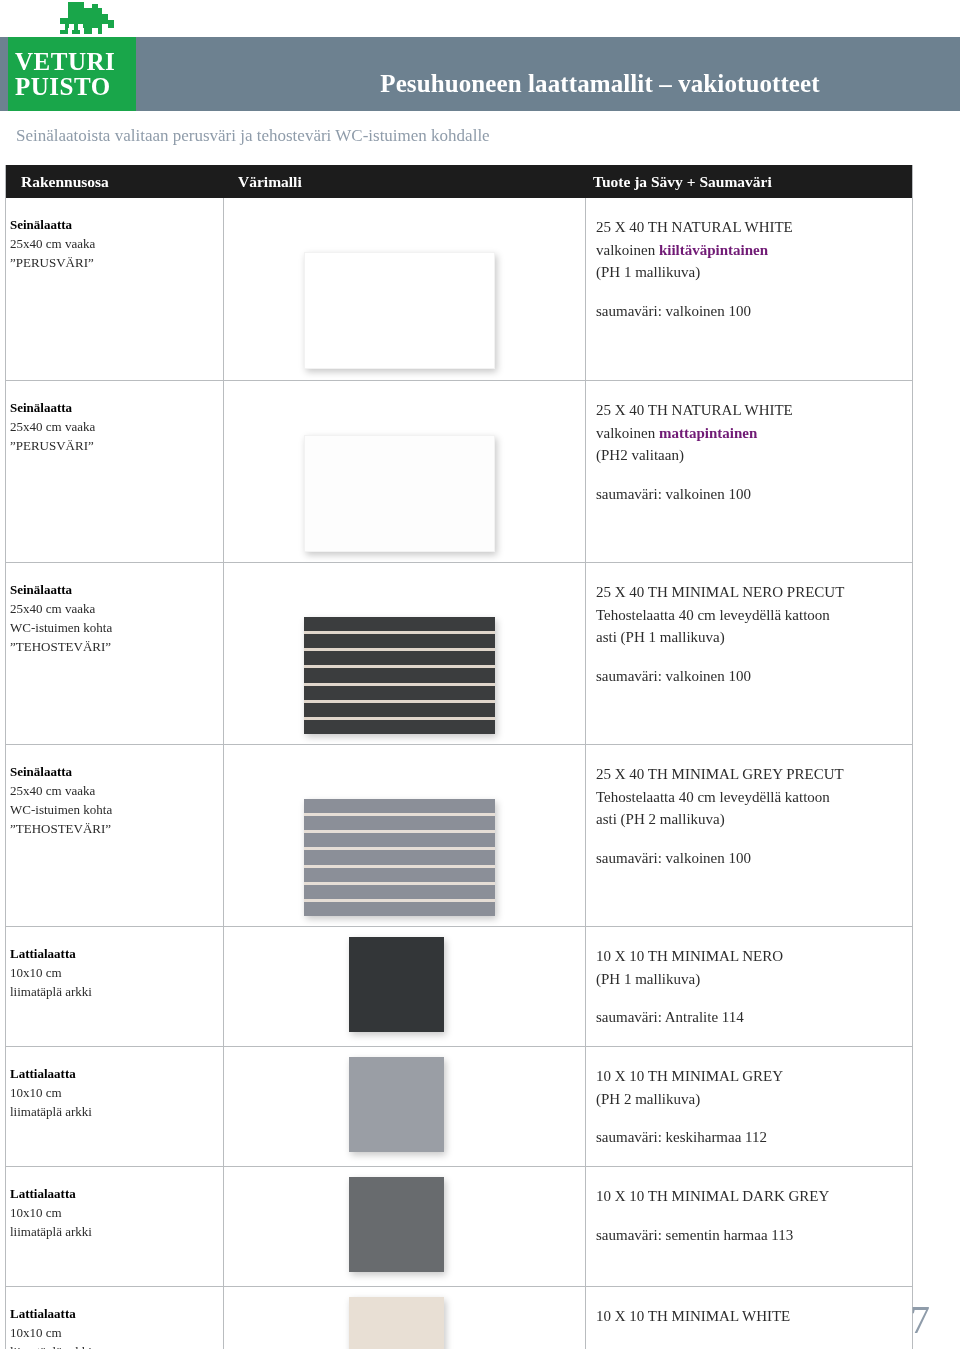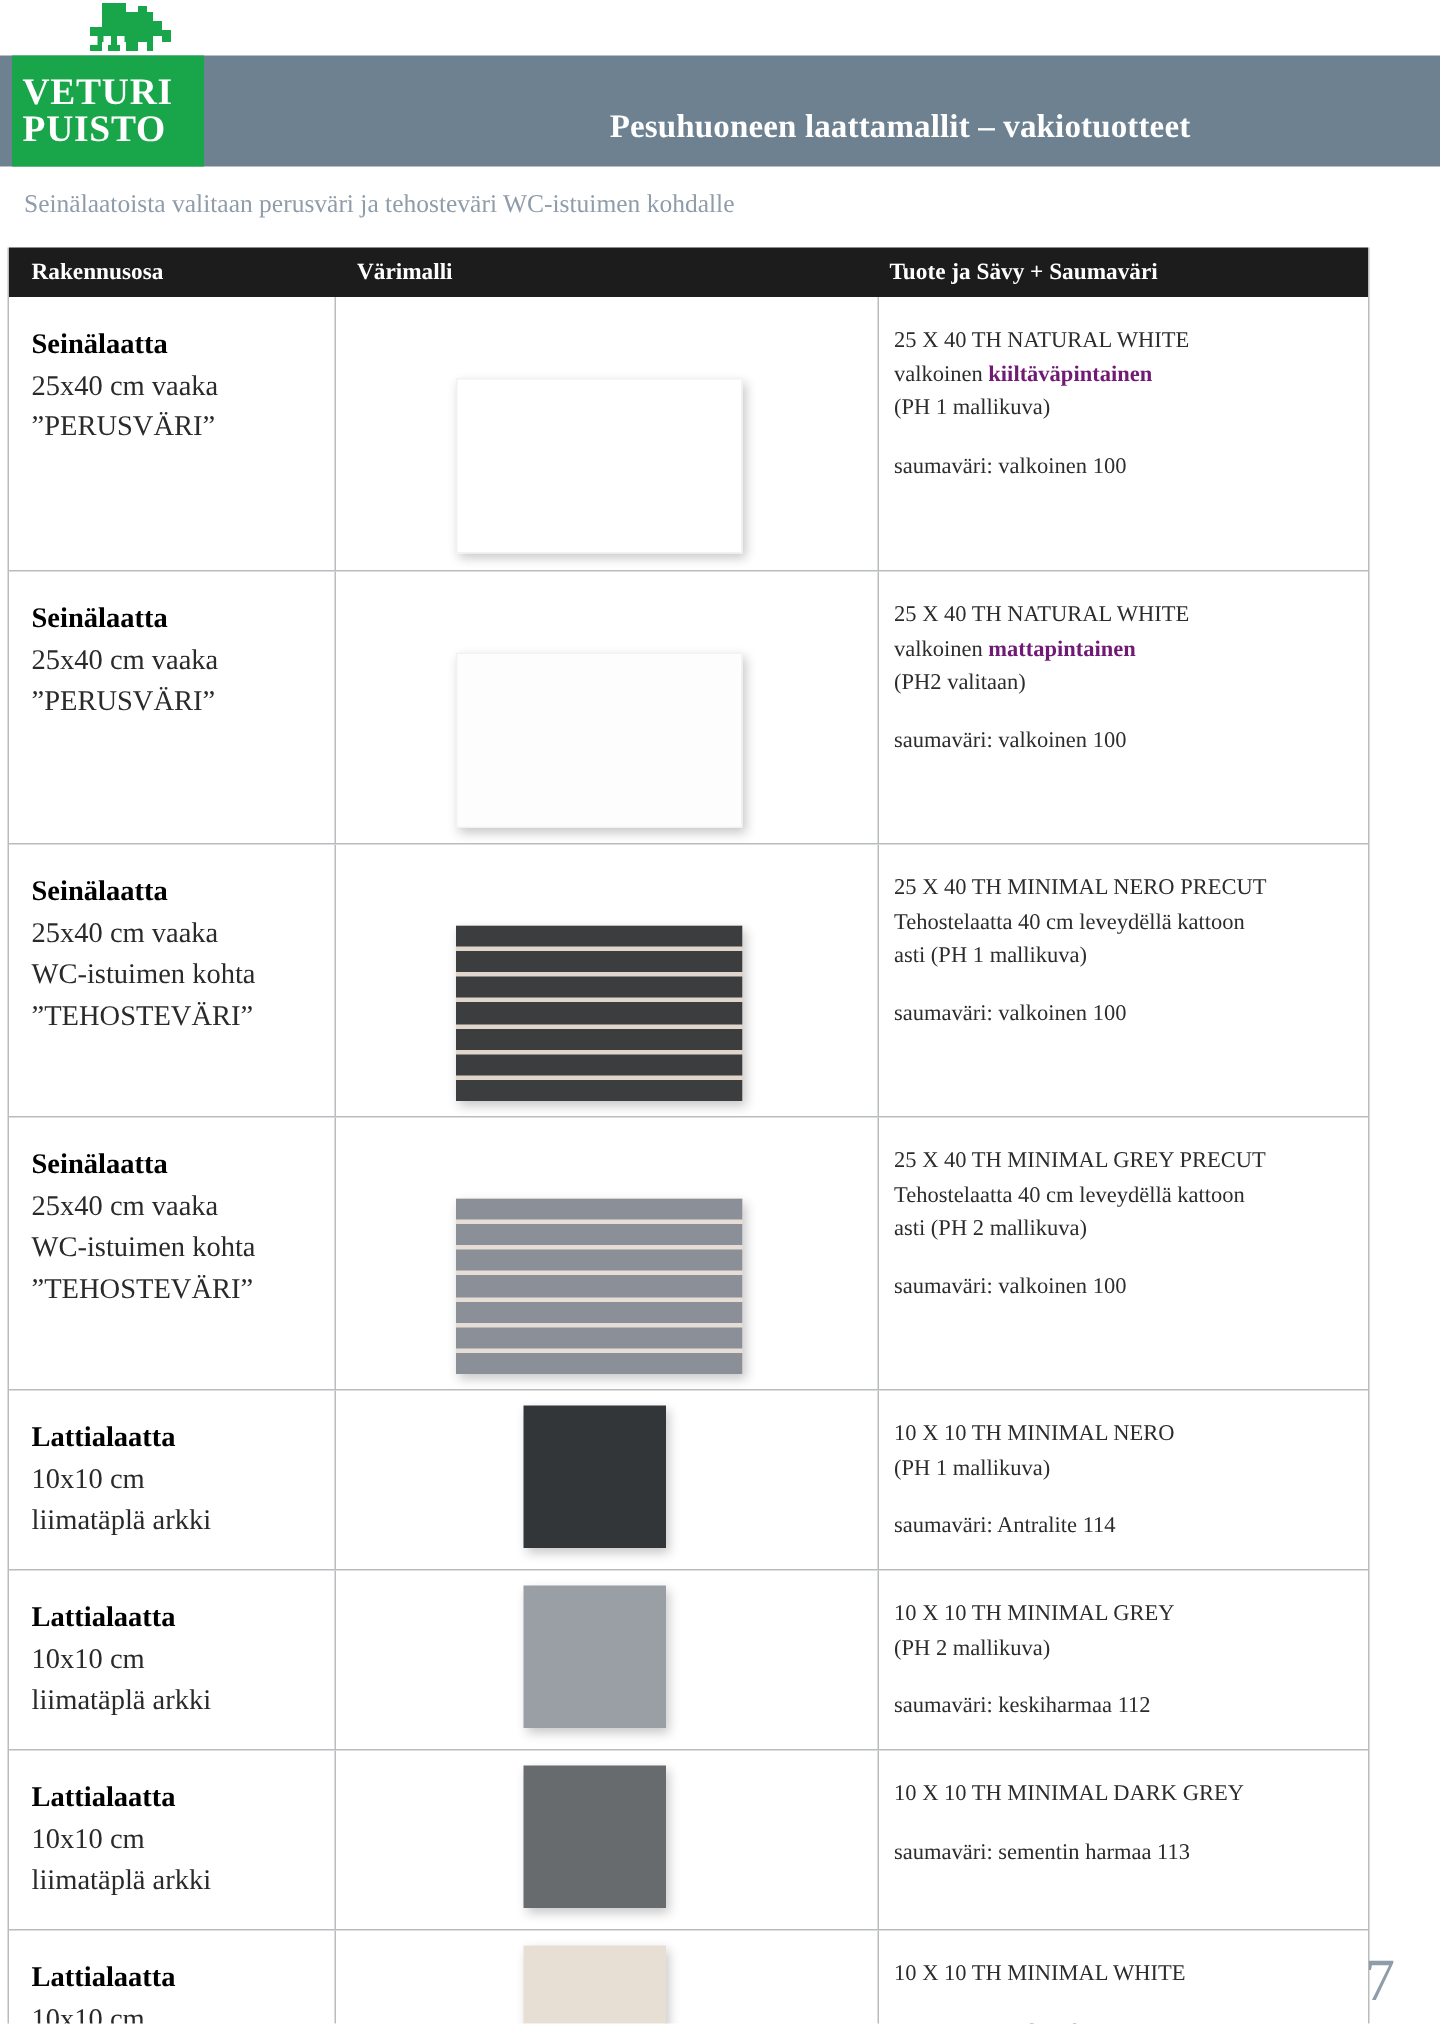--- a/index.html
+++ b/index.html
@@ -13,21 +13,21 @@
   }
 
   
   .header-band{
     position:absolute; left:0; top:37px; width:960px; height:74px;
     background:#6d8190;
   }
   .header-title{
     position:absolute; left:270px; top:37px; width:660px; height:94px;
     display:flex; align-items:center; justify-content:center;
-    color:#ffffff; font-size:22px; font-weight:bold;
+    color:#ffffff; font-size:25px; font-weight:bold;
     letter-spacing:.1px; text-align:center;
   }
   .logo{
     position:absolute; left:8px; top:0px; width:108px; height:111px;
   }
   .logo-block{
     position:absolute; left:0; top:37px; width:128px; height:74px;
     background:#19a64a;
   }
   .logo-loco{
@@ -73,22 +73,22 @@
   }
   .row:first-of-type{ border-top:none; }
 
   .cell-div-1, .cell-div-2{
     position:absolute; top:0; bottom:0; width:1px; background:#b9bcbf;
   }
   .cell-div-1{ left:217px; }
   .cell-div-2{ left:579px; }
 
   .c-part{
-    position:absolute; left:15px; top:18px; width:195px;
-    font-size:19px; color:#2a2a2a; line-height:1.45;
+    position:absolute; left:4px; top:18px; width:195px;
+    font-size:13px; color:#2a2a2a; line-height:1.45;
   }
   .c-part .strong{ font-weight:bold; color:#000; display:block; }
 
   .c-prod{
     position:absolute; left:590px; top:18px; width:310px;
     font-size:15px; color:#2c2c2c; line-height:1.5;
   }
   .c-prod .b{ font-weight:bold; color:#701a75; }
   .c-prod .gap{ display:block; height:16px; }
 

